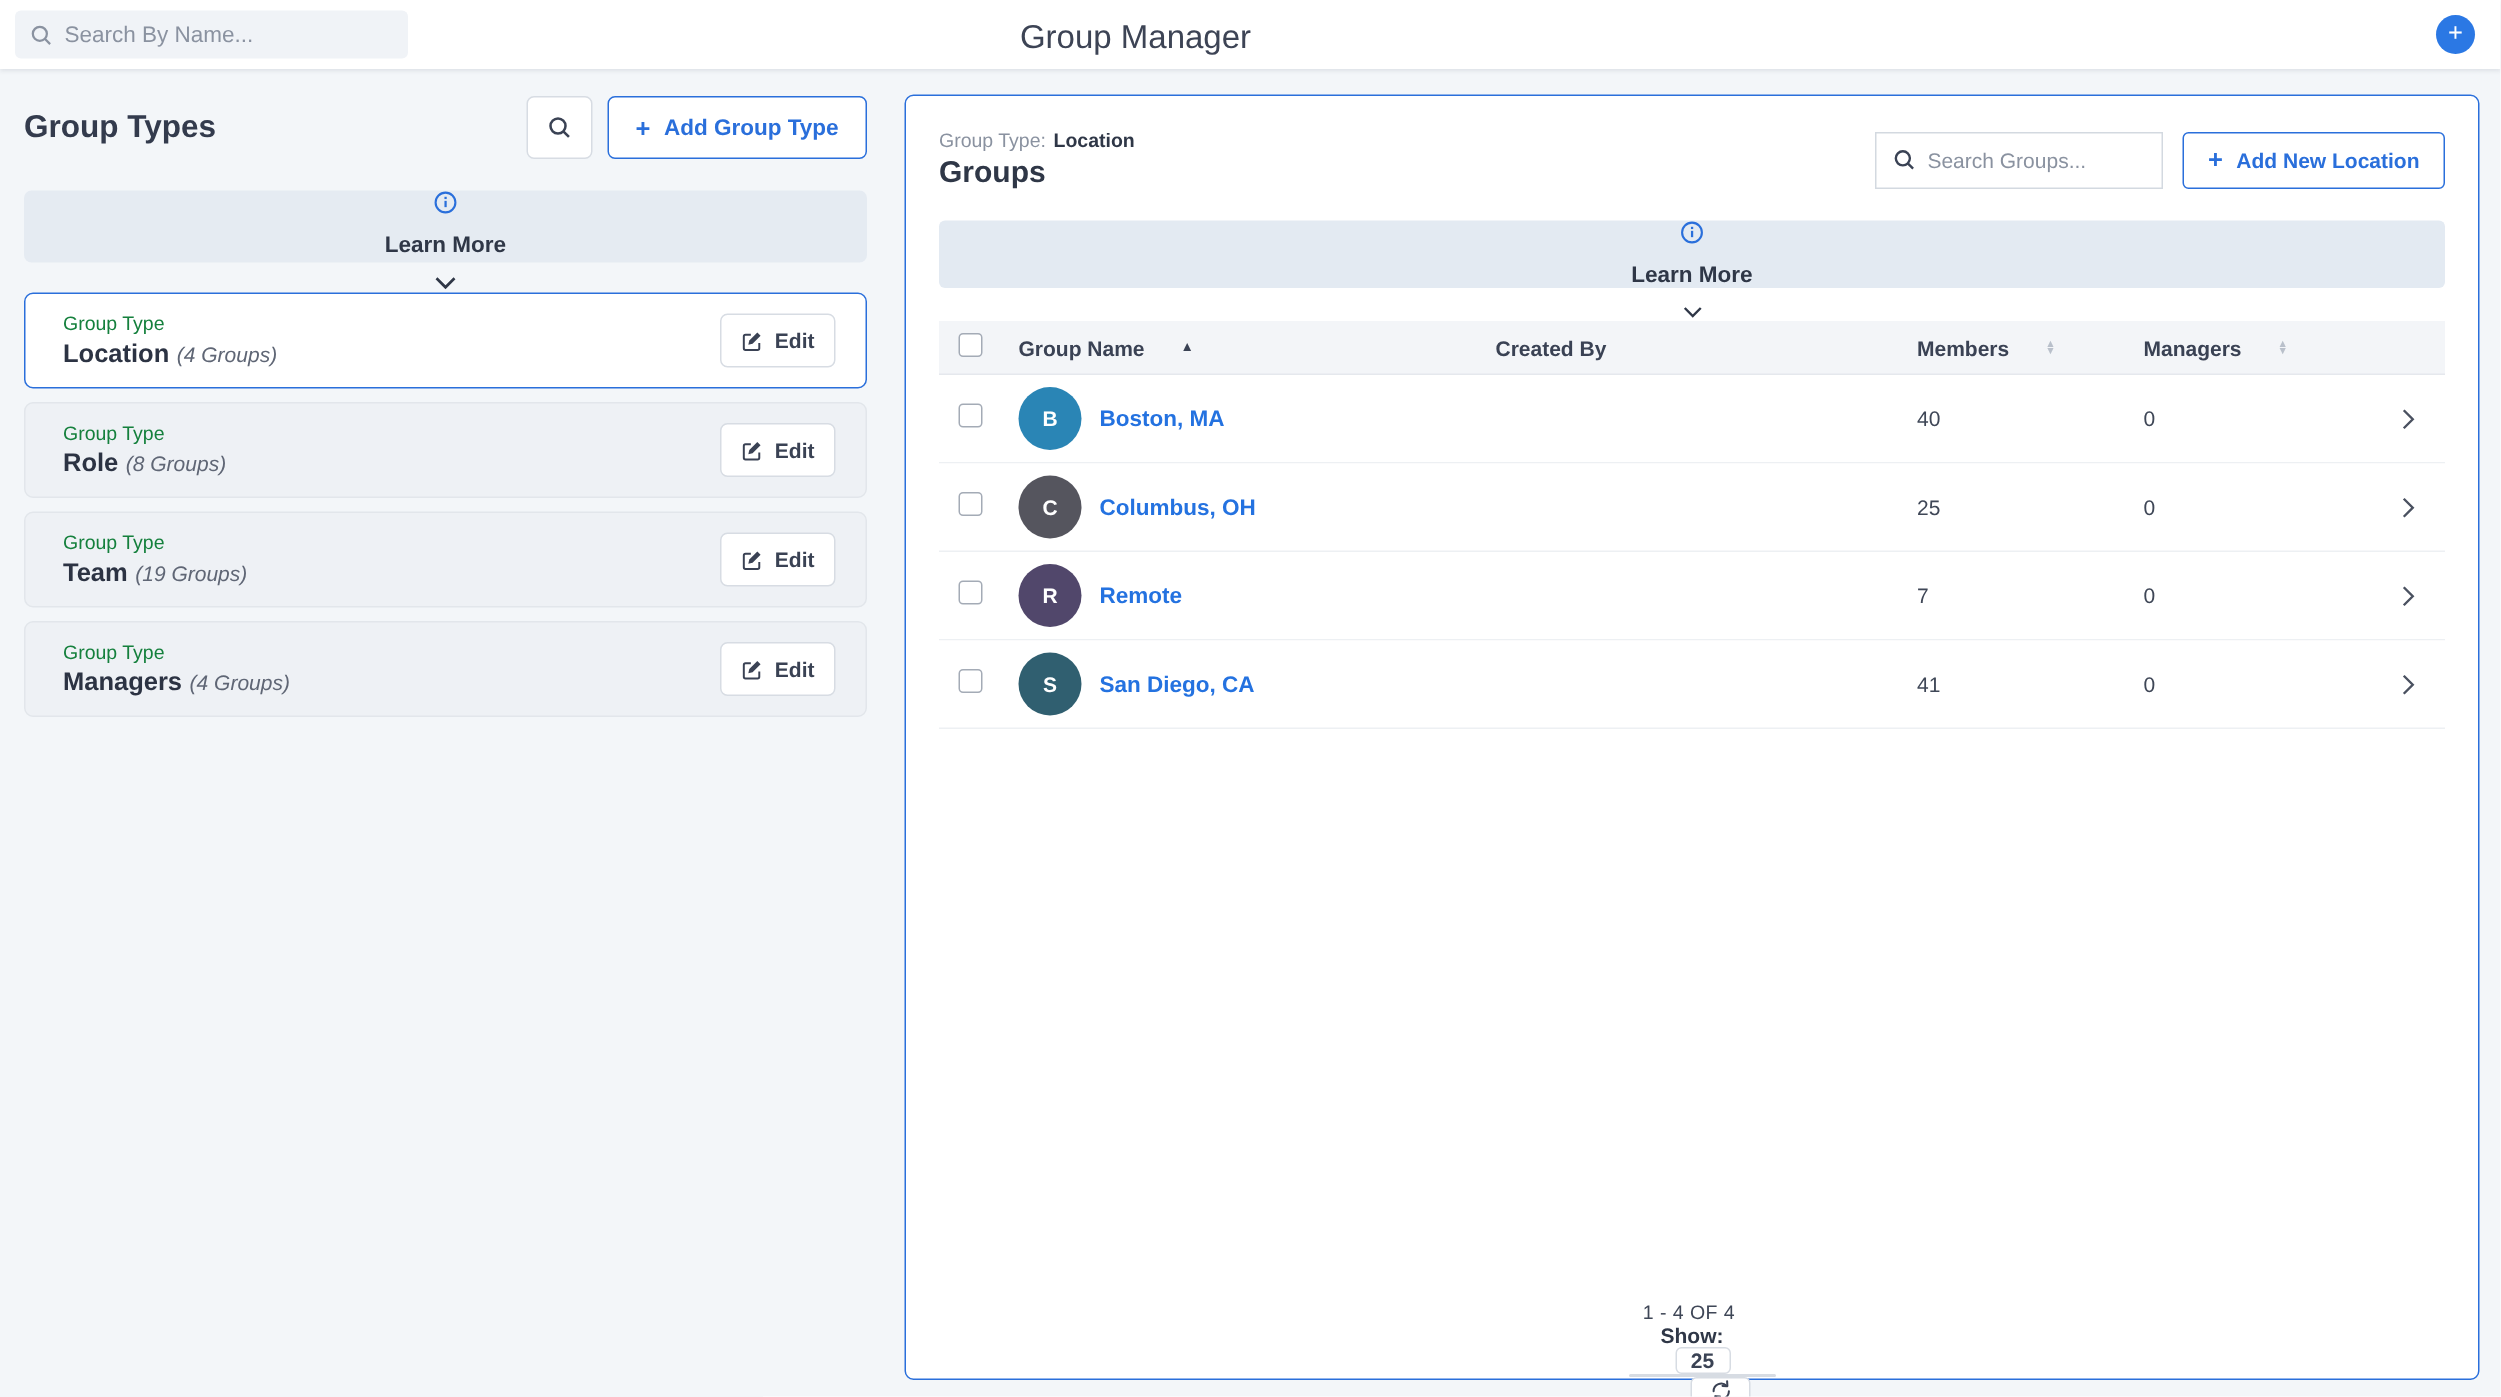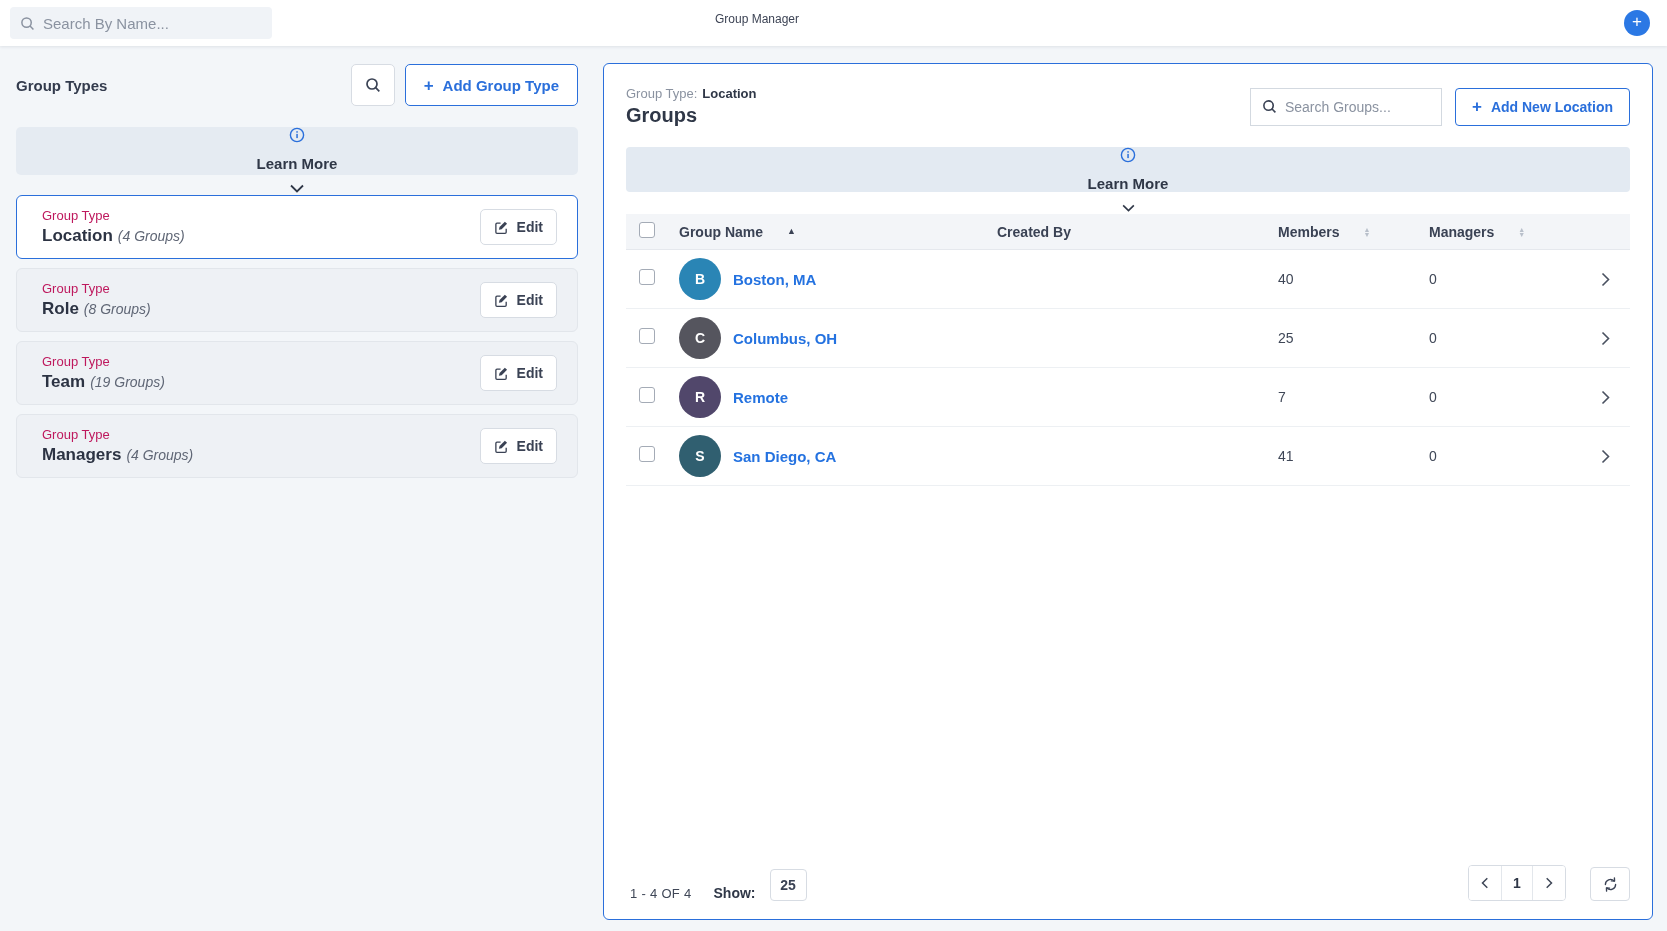--- a/index.html
+++ b/index.html
@@ -22,38 +22,38 @@
     background:#f0f3f7; border-radius:4px;
     display:flex; align-items:center; padding:0 10px; gap:8px;
   }
   .topbar-search input {
     border:none; outline:none; background:transparent;
     font-family:inherit; font-size:15px; color:#3a4254; width:100%;
   }
   .topbar-search input::placeholder { color:#8a92a0; }
   .topbar-title {
     position:absolute; left:757px; top:12px; transform:translateX(-50%);
-    font-size:12px; font-weight:500; color:#3d4455; white-space:nowrap;
+    font-size:22px; font-weight:500; color:#3d4455; white-space:nowrap;
   }
   .topbar-add {
     position:absolute; right:17px; top:10px; width:26px; height:26px;
     border:none; border-radius:50%; background:#2b78e4; color:#ffffff;
     font-size:17px; line-height:24px; font-weight:500; cursor:pointer;
     display:flex; align-items:center; justify-content:center; padding-bottom:2px;
   }
   
   .left-panel { position:absolute; left:16px; top:63px; width:562px; }
   .right-panel {
     position:absolute; left:603px; top:63px; width:1050px; height:857px;
     background:#ffffff; border:1.5px solid #2a6fdb; border-radius:6px;
     padding:22px;
   }
   
   .left-header { display:flex; align-items:center; height:44px; }
-  .left-title { font-size:15px; font-weight:700; color:#333b4d; flex:1; }
+  .left-title { font-size:21px; font-weight:700; color:#333b4d; flex:1; }
   .icon-btn {
     width:44px; height:42px; background:#ffffff; border:1px solid #d7dce3;
     border-radius:5px; cursor:pointer; display:flex; align-items:center;
     justify-content:center;
   }
   .outline-btn {
     height:42px; margin-left:10px; padding:0 18px;
     background:#ffffff; border:1px solid #2a6fdb; border-radius:5px;
     color:#2a6fdb; font-family:inherit; font-size:15px; font-weight:700;
     cursor:pointer; display:flex; align-items:center; gap:9px;
@@ -65,21 +65,21 @@
   }
   .learn-more-label { font-size:15px; font-weight:600; color:#2f3747; flex:1; }
   .cards { margin-top:20px; }
   .type-card {
     height:64px; margin-bottom:9px; border-radius:6px;
     background:#eef1f5; border:1px solid #e2e6eb;
     display:flex; align-items:center; padding:0 20px 0 25px; cursor:pointer;
   }
   .type-card.selected { background:#ffffff; border:1.5px solid #2a6fdb; }
   .type-card-text { flex:1; }
-  .type-card-label { font-size:13px; color:#be185d; margin-bottom:3px; }
+  .type-card-label { font-size:13px; color:#15803d; margin-bottom:3px; }
   .type-card-name { font-size:17px; font-weight:700; color:#2c3343; }
   .type-card-count { font-size:14px; font-style:italic; font-weight:400; color:#5f6675; margin-left:5px; }
   .edit-btn {
     height:36px; padding:0 13px; background:#ffffff; border:1px solid #d7dce3;
     border-radius:5px; cursor:pointer; display:flex; align-items:center; gap:8px;
     font-family:inherit; font-size:14px; font-weight:600; color:#3a4254;
   }
   
   .rp-header { display:flex; align-items:center; }
   .rp-header-left { flex:1; }
@@ -126,22 +126,22 @@
   .avatar {
     width:42px; height:42px; border-radius:50%; color:#ffffff;
     font-size:14px; font-weight:600; display:flex; align-items:center; justify-content:center;
     flex:0 0 42px;
   }
   .row-link { font-size:15px; font-weight:600; color:#2472e0; text-decoration:none; }
   .num-cell { font-size:14px; color:#3f4757; }
   .chev-cell { display:flex; justify-content:center; }
   
   .rp-footer {
-    position:absolute; left:22px; right:22px; bottom:18px; height:34px;
-    display:flex; align-items:flex-end;
+    position:absolute; left:22px; right:8px; bottom:18px; height:34px;
+    display:flex; align-items:center;flex-direction:column;
   }
   .range-text { font-size:13px; color:#3f4757; letter-spacing:.3px; margin-right:22px; margin-left:4px; }
   .show-label { font-size:14px; font-weight:700; color:#2f3747; margin-right:14px; }
   .page-size-btn {
     min-width:37px; height:32px; background:#ffffff; border:1px solid #d7dce3;
     border-radius:4px; font-family:inherit; font-size:14px; font-weight:600;
     color:#3a4254; cursor:pointer;
   }
   .footer-spacer { flex:1; }
   .pager { display:flex; border:1px solid #d7dce3; border-radius:4px; overflow:hidden; background:#ffffff; }

